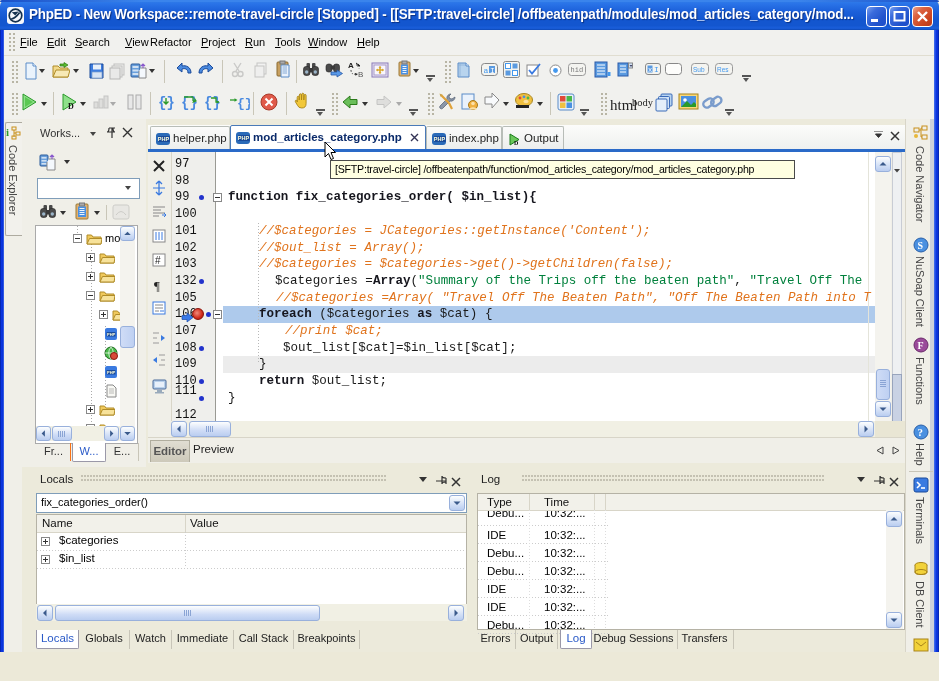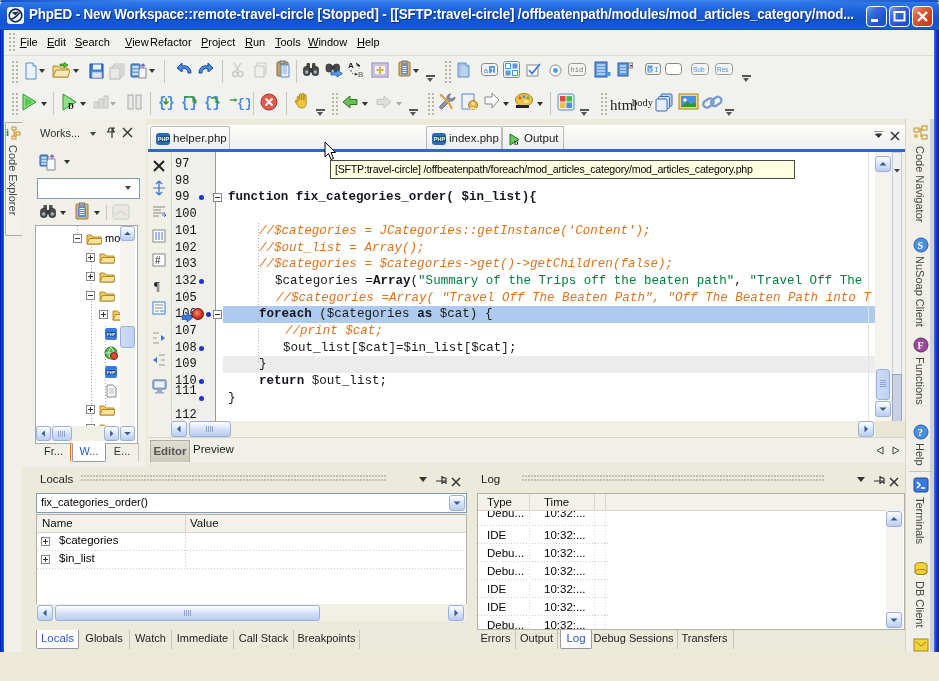--- a/index.html
+++ b/index.html
@@ -691,20 +691,27 @@
       <div style="position:absolute;left:2px;top:0px;width:33px;height:18px;color:#333;font-size:11px;text-align:center;line-height:17px;border-right:1px solid #f97316;">Fr...</div>
       <div style="position:absolute;left:37px;top:0px;width:32px;height:18px;background:#fff;border:1px solid #9a98a8;border-top:none;border-radius:0 0 2px 2px;color:#2a5ac8;font-size:11px;text-align:center;line-height:17px;">W...</div>
       <div style="position:absolute;left:71px;top:0px;width:32px;height:18px;color:#333;font-size:11px;text-align:center;line-height:17px;border-right:1px solid #c8c5b8;">E...</div>
     </div>
   </div>
   <div id="doc" class="abs">
     <div id="tabbar">
       <div class="dtab" style="left:2px;width:78px;">
           <span class="phpico"></span>
           <span class="dtxt">helper.php</span>
+        </div>
+      <div class="dtab active" style="left:82px;width:194px;">
+          <span class="phpico"></span>
+          <span class="dtxt" style="font-weight:bold;color:#0a2a6a;">mod_articles_category.php</span>
+          <svg style="position:absolute;right:6px;top:7px;" width="9" height="9" viewBox="0 0 9 9">
+            <path d="M1 1 L8 8 M8 1 L1 8" stroke="#335" stroke-width="1.4"></path>
+          </svg>
         </div>
       <div class="dtab" style="left:278px;width:74px;">
           <span class="phpico"></span>
           <span class="dtxt">index.php</span>
         </div>
       <div class="dtab" style="left:354px;width:60px;">
           <svg style="position:absolute;left:5px;top:6px;" width="13" height="13" viewBox="0 0 13 13">
             <path d="M2 1 L11 6.5 L2 12 Z" fill="#6ac85a" stroke="#1a7a1a"></path>
             <text x="6" y="12" font-size="6" font-weight="bold" fill="#111" font-family="Liberation Serif">D</text>
           </svg>
@@ -953,20 +960,20 @@
         </svg></div>
     <div style="position:absolute;left:864px;top:145px;width:16px;height:16px;border-radius:3px;background:linear-gradient(180deg,#fdfefe,#d3e0f6 60%,#bacdf0);border:1px solid #98b0dc;box-sizing:border-box;"><svg width="14" height="14" viewBox="0 0 14 14">
           <path d="M3.5 5.5 L7 9 L10.5 5.5 Z" fill="#3a5a8c"></path>
         </svg></div>
     <div style="position:absolute;left:454px;top:163px;width:40px;height:19px;color:#222;font-size:11px;text-align:center;line-height:17px;border-right:1px solid #c8c5b8;box-sizing:border-box;white-space:nowrap;overflow:hidden;">Errors</div>
     <div style="position:absolute;left:494px;top:163px;width:42px;height:19px;color:#222;font-size:11px;text-align:center;line-height:17px;border-right:1px solid #c8c5b8;box-sizing:border-box;white-space:nowrap;overflow:hidden;">Output</div>
     <div style="position:absolute;left:538px;top:163px;width:32px;height:19px;background:#fff;border:1px solid #9a98a8;border-top:none;border-radius:0 0 2px 2px;color:#2a5ac8;font-size:11.5px;text-align:center;line-height:17px;box-sizing:border-box;white-space:nowrap;overflow:hidden;">Log</div>
     <div style="position:absolute;left:568px;top:163px;width:88px;height:19px;color:#222;font-size:11px;text-align:center;line-height:17px;border-right:1px solid #c8c5b8;box-sizing:border-box;white-space:nowrap;overflow:hidden;">Debug Sessions</div>
     <div style="position:absolute;left:654px;top:163px;width:58px;height:19px;color:#222;font-size:11px;text-align:center;line-height:17px;border-right:1px solid #c8c5b8;box-sizing:border-box;white-space:nowrap;overflow:hidden;">Transfers</div>
   </div>
-  <div id="tooltip" class="abs">[SFTP:travel-circle] /offbeatenpath/foreach/mod_articles_category/mod_articles_category.php</div>
+  <div id="tooltip" class="abs">[SFTP:travel-circle] /offbeatenpath/function/mod_articles_category/mod_articles_category.php</div>
   <svg id="cursor" class="abs" width="13" height="20" viewBox="0 0 13 20">
       <path d="M1 1 L1 16 L4.5 12.5 L7 18.5 L9.5 17.5 L7 11.5 L11.5 11.5 Z" fill="#fff" stroke="#000" stroke-width="1"></path>
     </svg>
 
   <div id="bl" class="abs"></div>
   <div id="br" class="abs"></div>
 </div>
 
 </body></html>

